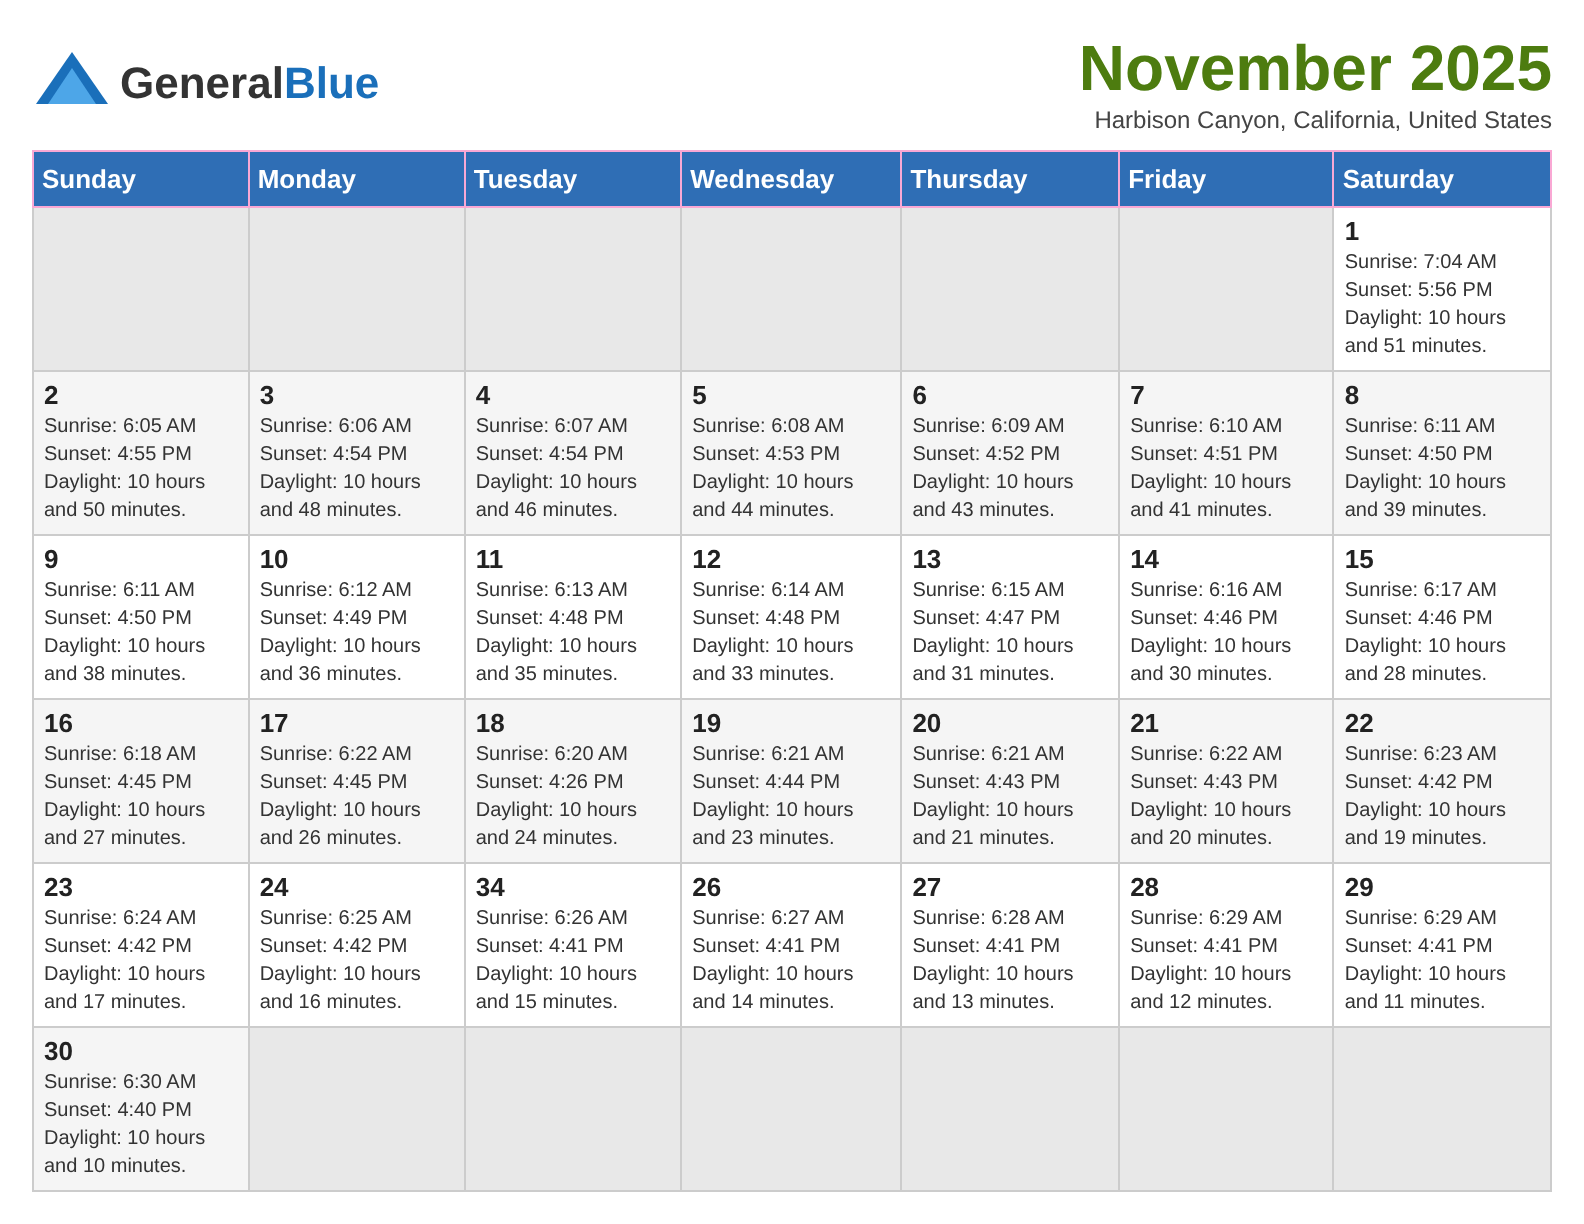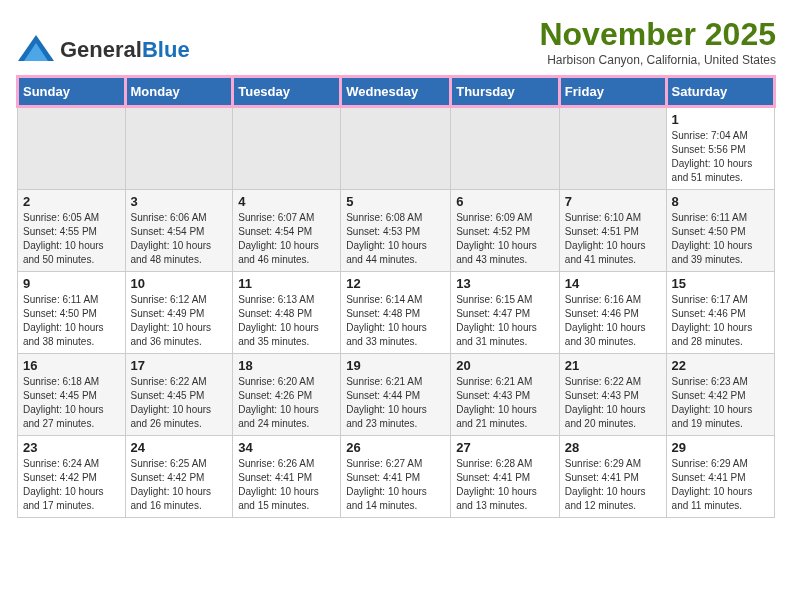--- a/index.html
+++ b/index.html
@@ -6,21 +6,21 @@
     body {
       font-family: Arial, sans-serif;
       background: #fff;
       width: 792px;
       min-height: 612px;
       padding: 16px;
     }
     .header-area {
       display: flex;
       justify-content: space-between;
-      align-items: flex-end;
+      align-items: center;
       margin-bottom: 8px;
     }
     .logo-area {
       display: flex;
       flex-direction: column;
       align-items: flex-start;
     }
     .title-area {
       text-align: right;
     }
@@ -38,21 +38,21 @@
       border-collapse: collapse;
       border: 1px solid #ccc;
     }
     thead tr th {
       background-color: #2f6eb5;
       color: #fff;
       font-size: 13px;
       font-weight: bold;
       padding: 6px 4px;
       text-align: left;
-      border: 3px solid #f9a8d4;
+      border: 1px solid #f9a8d4;
     }
     tbody tr td {
       vertical-align: top;
       border: 1px solid #ccc;
       padding: 4px 5px;
       font-size: 10.5px;
       color: #222;
       width: 113px;
       min-height: 70px;
       background: #fff;
@@ -303,14 +303,28 @@
 Sunset: 4:41 PM
 Daylight: 10 hours and 12 minutes.</div>
         </td>
         <td>
           <span class="day-number">29</span>
           <div class="day-info">Sunrise: 6:29 AM
 Sunset: 4:41 PM
 Daylight: 10 hours and 11 minutes.</div>
         </td>
       </tr>
+      <tr>
+        <td>
+          <span class="day-number">30</span>
+          <div class="day-info">Sunrise: 6:30 AM
+Sunset: 4:40 PM
+Daylight: 10 hours and 10 minutes.</div>
+        </td>
+        <td class="empty-cell"></td>
+        <td class="empty-cell"></td>
+        <td class="empty-cell"></td>
+        <td class="empty-cell"></td>
+        <td class="empty-cell"></td>
+        <td class="empty-cell"></td>
+      </tr>
     </tbody>
 </table>
 
 </body></html>

